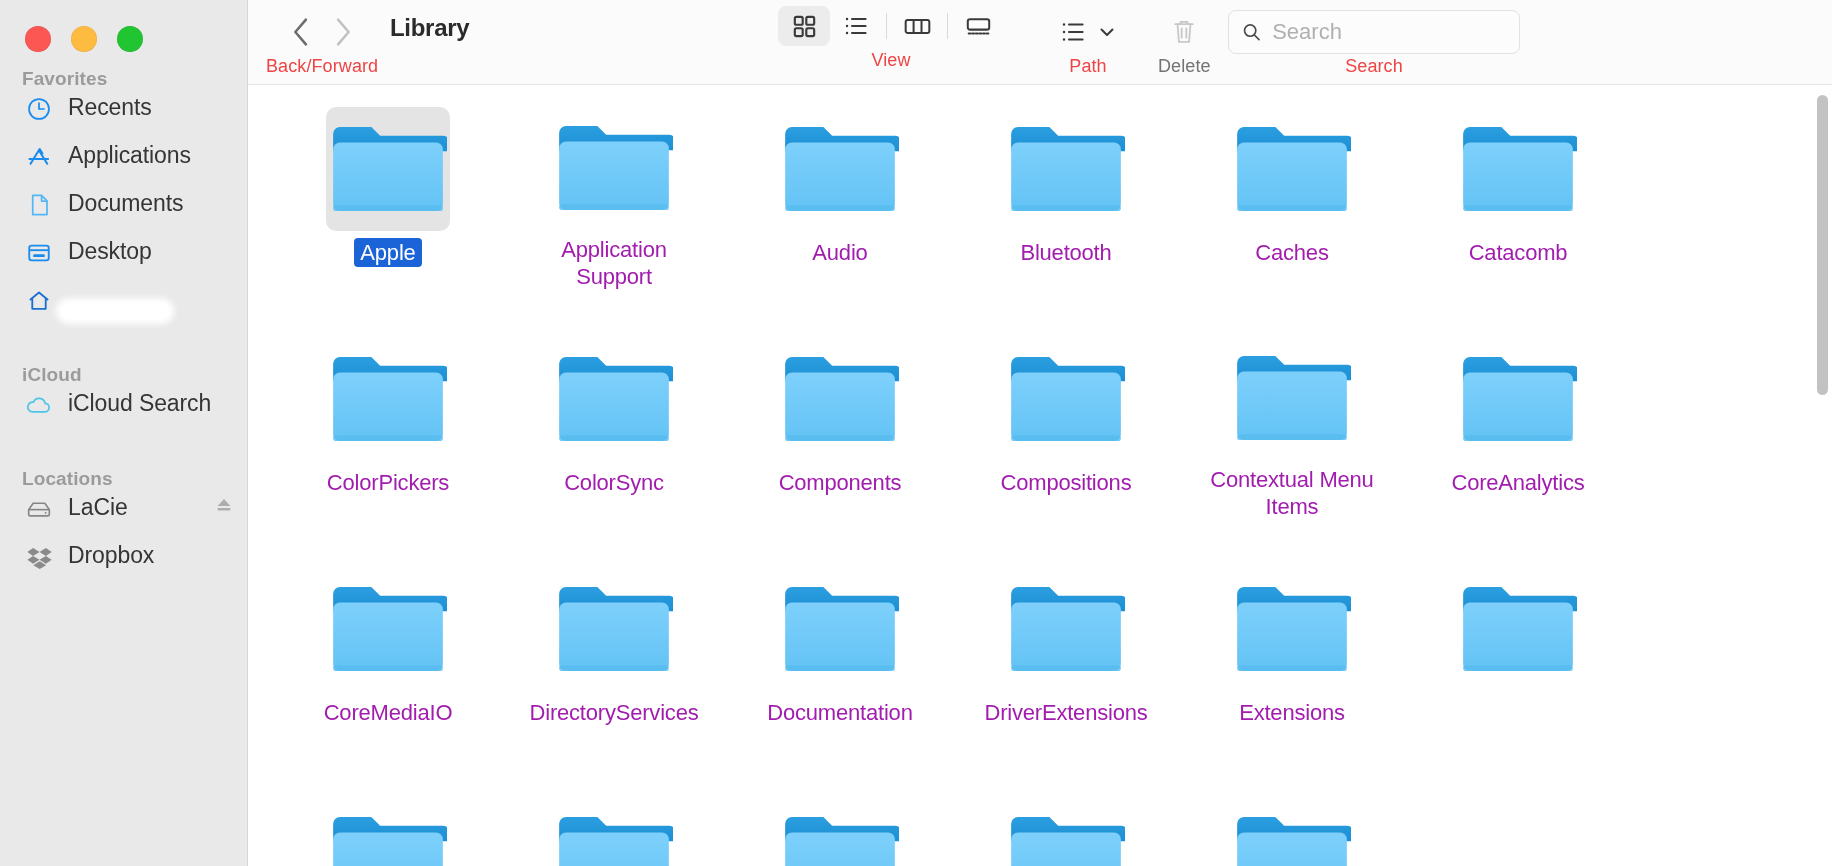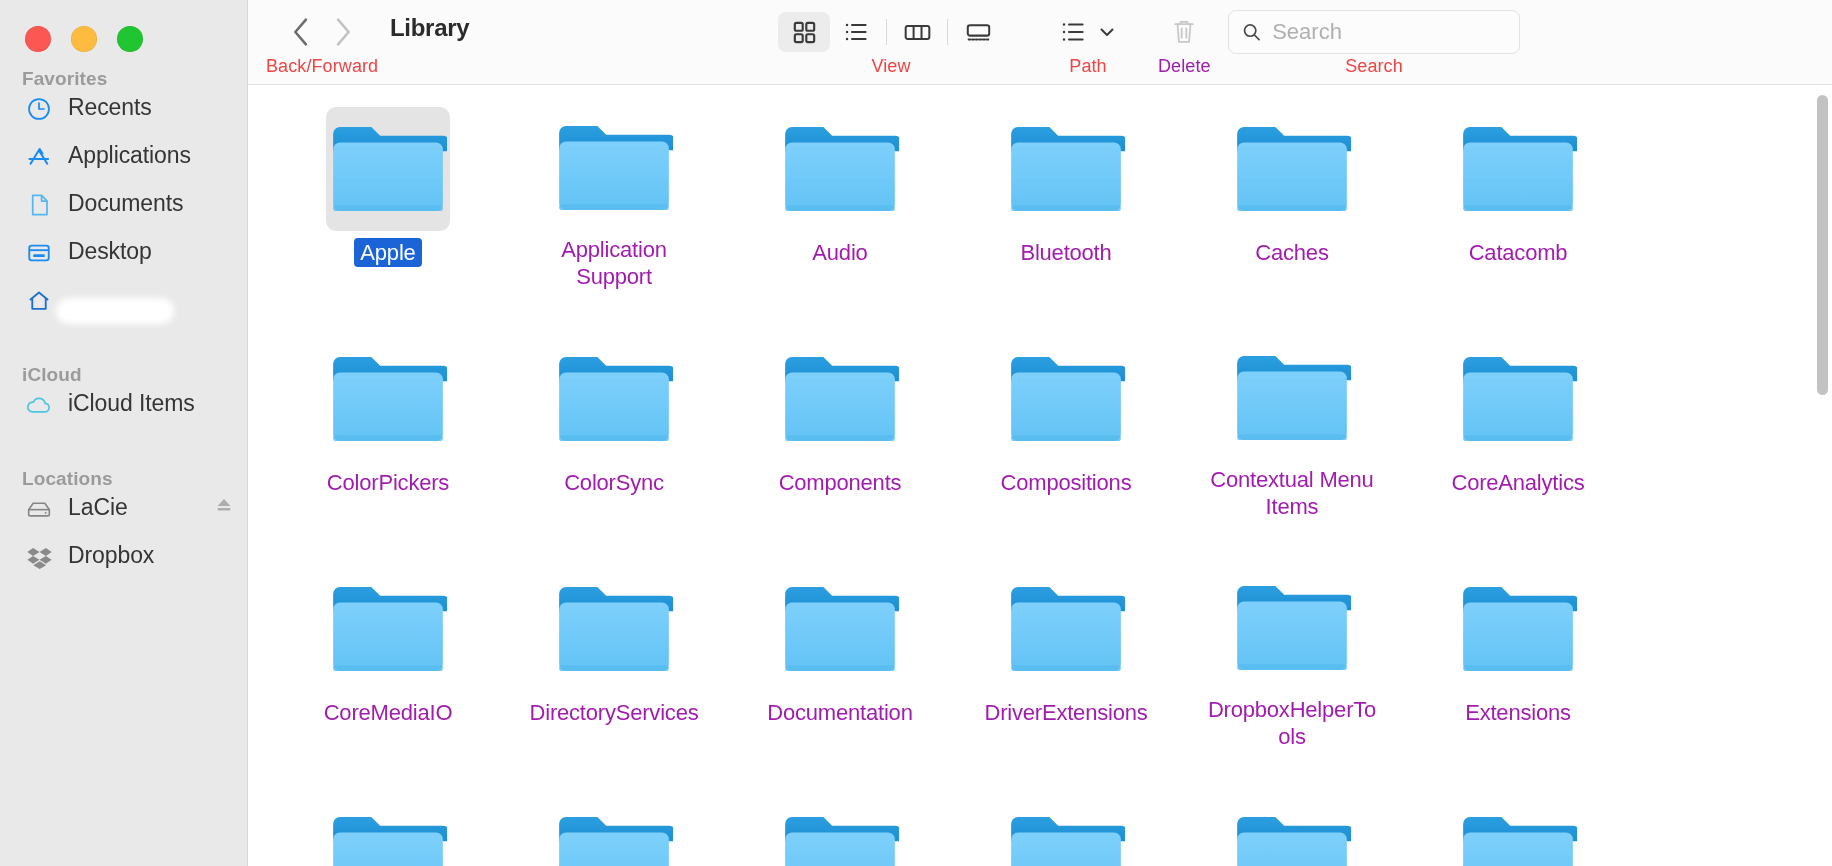--- a/index.html
+++ b/index.html
@@ -109,21 +109,21 @@
     border-bottom: 1px solid #e3e3e3;
   }
   .tb-group { position: absolute; text-align: center; }
   .tb-caption {
     font-size: 18px;
     color: #ef4444;
     letter-spacing: .1px;
     margin-top: 2px;
     white-space: nowrap;
   }
-  .tb-caption.dim { color: #a21caf; }
+  .tb-caption.dim { color: #737373; }
   .tb-icons {
     display: flex;
     align-items: center;
     justify-content: center;
     height: 44px;
   }
 
   .navbtn {
     width: 42px; height: 42px;
     display: flex; align-items: center; justify-content: center;
@@ -131,21 +131,21 @@
 
   .grp-nav { left: 18px; top: 10px; }
   .grp-title { left: 142px; top: 14px; }
   .win-title {
     font-size: 24px;
     font-weight: bold;
     color: #2b2b2b;
     letter-spacing: -.3px;
   }
 
-  .grp-view { left: 530px; top: 10px; }
+  .grp-view { left: 530px; top: 4px; }
   .grp-path { left: 807px; top: 10px; }
   .grp-delete { left: 910px; top: 10px; }
   .grp-search { left: 980px; top: 10px; }
 
   .viewseg {
     display: flex;
     align-items: center;
     gap: 0px;
   }
   .vbtn {
@@ -324,21 +324,21 @@
     <div class="sp-gap"></div>
 
     <div class="sb-section">
       <div class="sb-header">iCloud</div>
       <div class="sb-item">
         <span class="sb-icon">
           <svg width="28" height="28" viewBox="0 0 26 24" fill="none" stroke="#4ec4e8" stroke-width="1.6" stroke-linejoin="round">
             <path d="M6.6 18.4h11.6a4 4 0 0 0 .4-8 5.6 5.6 0 0 0-10.7-1.1 3.9 3.9 0 0 0-1.3 9.1z"></path>
           </svg>
         </span>
-        <span class="sb-label">iCloud Items</span>
+        <span class="sb-label">iCloud Search</span>
       </div>
     </div>
 
     <div class="sp-gap"></div>
 
     <div class="sb-section">
       <div class="sb-header">Locations</div>
 
       <div class="sb-item">
         <span class="sb-icon">
@@ -812,40 +812,20 @@
     <linearGradient id="g2" x1="0" y1="0" x2="0" y2="1">
       <stop offset="0" stop-color="#7ed0fb"></stop>
                     <stop offset="1" stop-color="#63c3f5"></stop>
     </linearGradient>
   </defs>
   <path d="M4 13a7 7 0 0 1 7-7h32l9 9h64a7 7 0 0 1 7 7v9H4z" fill="url(#g1)"></path>
   <rect x="4" y="22" width="112" height="70" rx="7" fill="url(#g2)"></rect>
   <rect x="4" y="86" width="112" height="6" rx="3" fill="#57bcef" opacity=".8"></rect>
 </svg>
             </div>
-            <div class="cell-label">DropboxHelperTools</div>
-          </div>
-          <div class="cell">
-            <div class="iconwrap">
-<svg class="folder" viewBox="0 0 120 98">
-  <defs>
-    <linearGradient id="g1" x1="0" y1="0" x2="0" y2="1">
-      <stop offset="0" stop-color="#2b9fe0"></stop>
-                    <stop offset="1" stop-color="#1d8fd4"></stop>
-    </linearGradient>
-    <linearGradient id="g2" x1="0" y1="0" x2="0" y2="1">
-      <stop offset="0" stop-color="#7ed0fb"></stop>
-                    <stop offset="1" stop-color="#63c3f5"></stop>
-    </linearGradient>
-  </defs>
-  <path d="M4 13a7 7 0 0 1 7-7h32l9 9h64a7 7 0 0 1 7 7v9H4z" fill="url(#g1)"></path>
-  <rect x="4" y="22" width="112" height="70" rx="7" fill="url(#g2)"></rect>
-  <rect x="4" y="86" width="112" height="6" rx="3" fill="#57bcef" opacity=".8"></rect>
-</svg>
-            </div>
             <div class="cell-label">Extensions</div>
           </div>
           <div class="cell">
             <div class="iconwrap">
 <svg class="folder" viewBox="0 0 120 98">
   <defs>
     <linearGradient id="g1" x1="0" y1="0" x2="0" y2="1">
       <stop offset="0" stop-color="#2b9fe0"></stop>
                     <stop offset="1" stop-color="#1d8fd4"></stop>
     </linearGradient>

